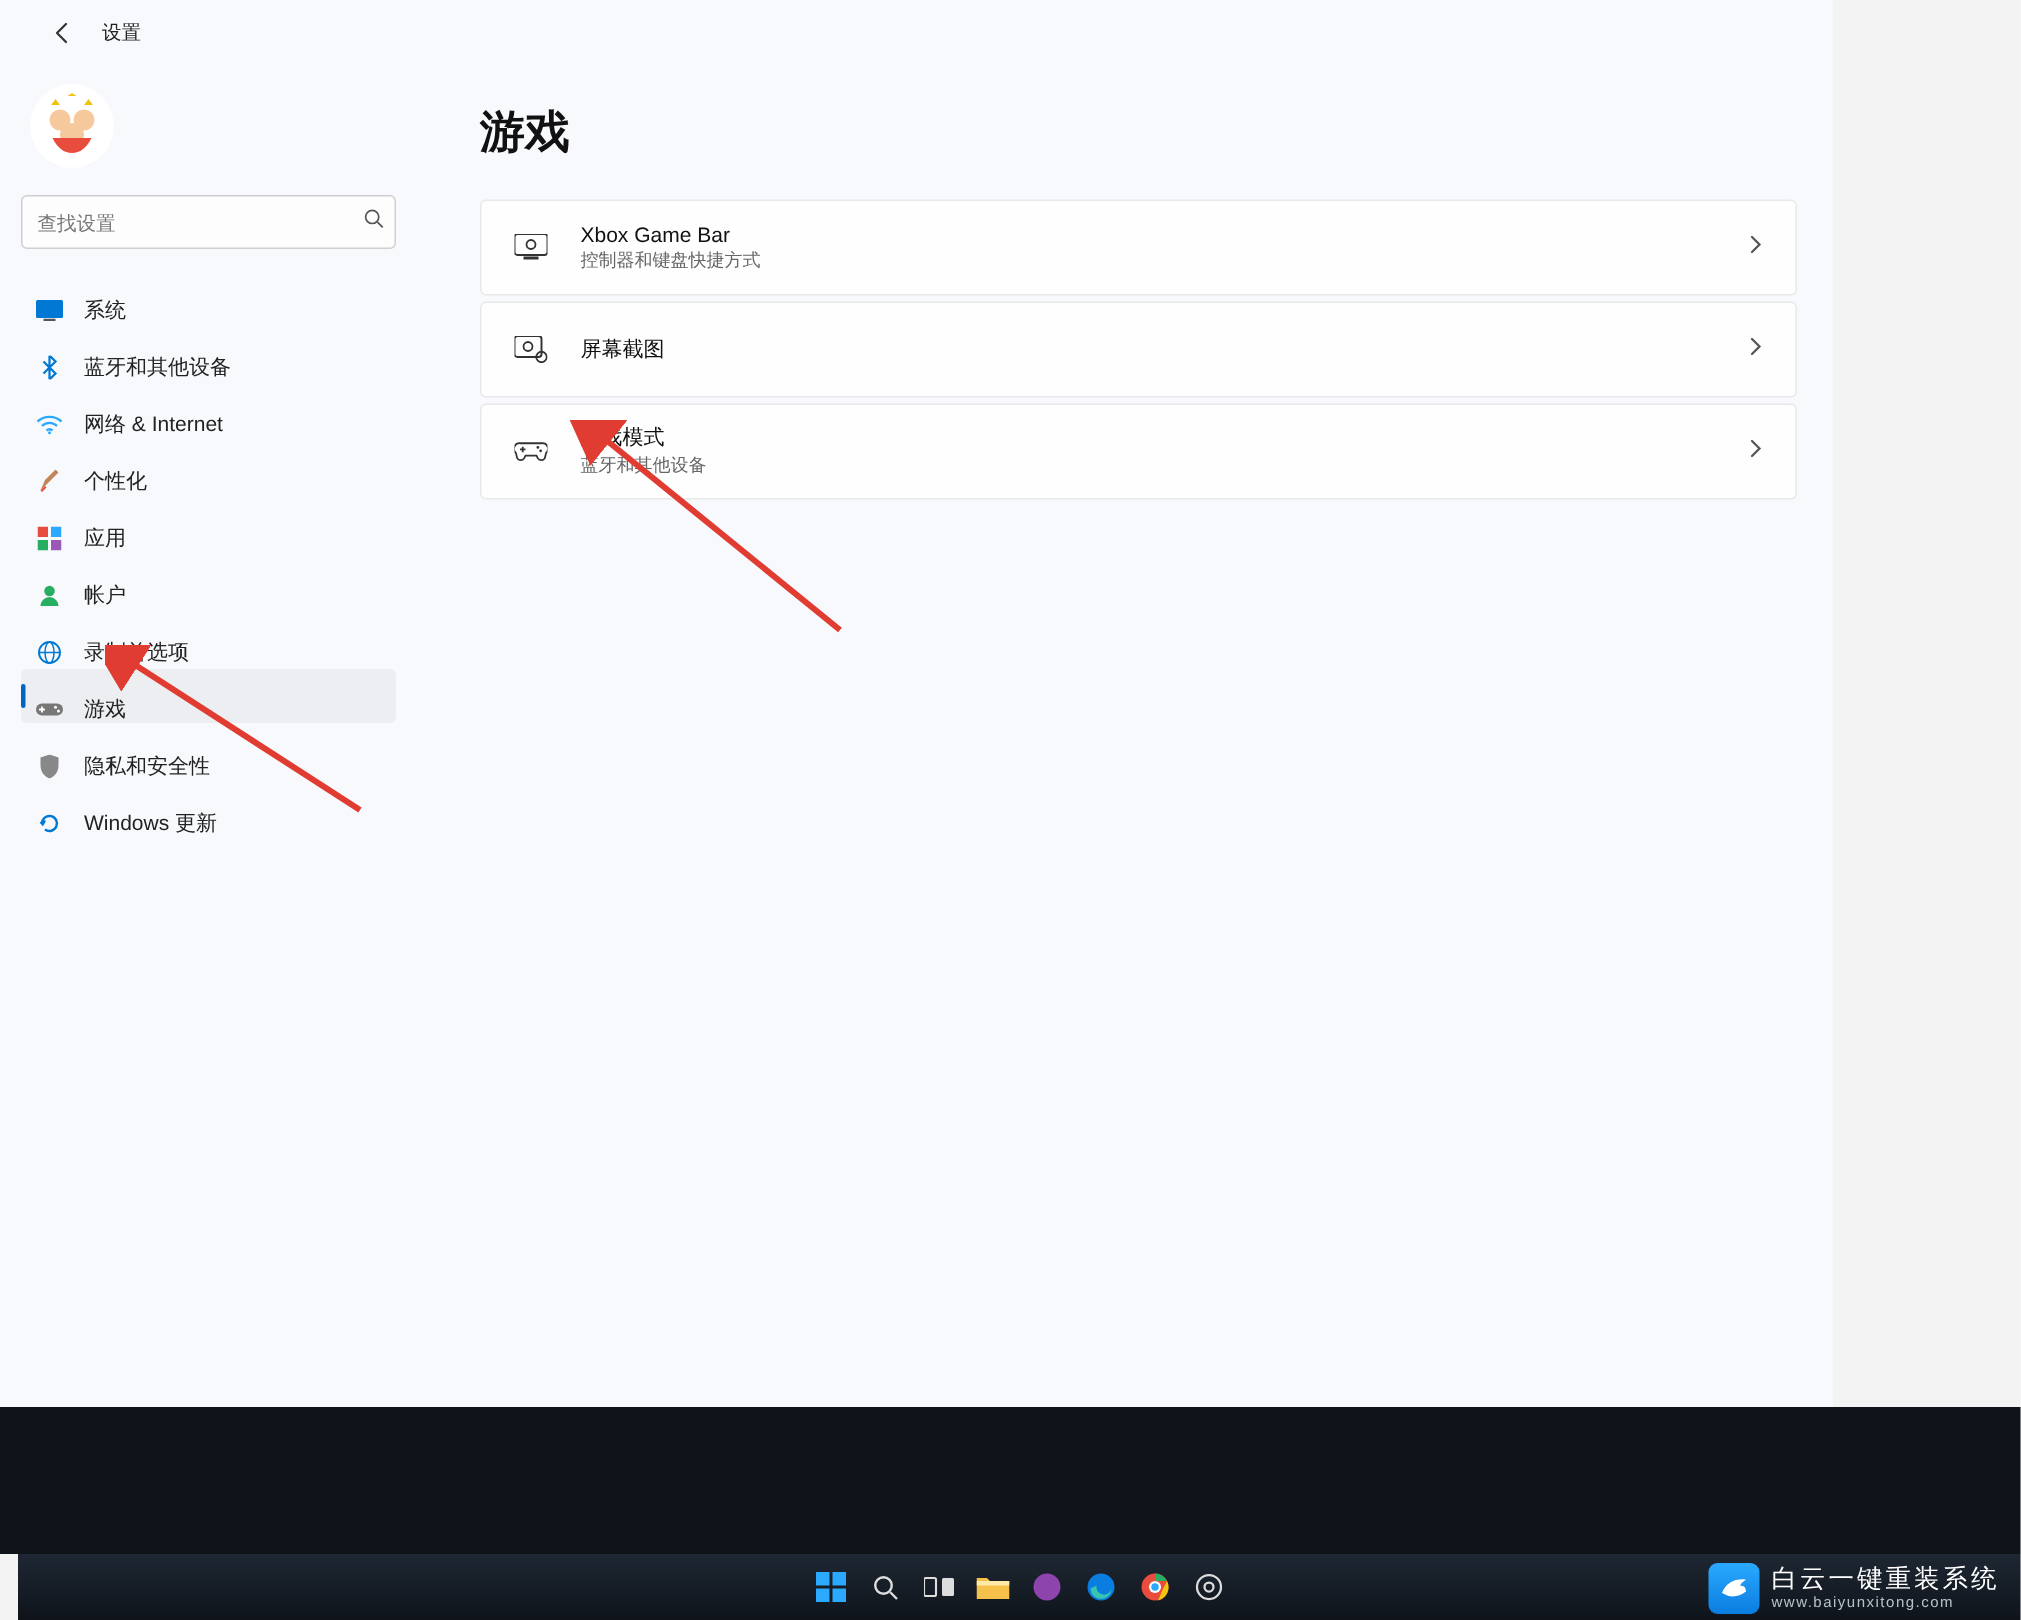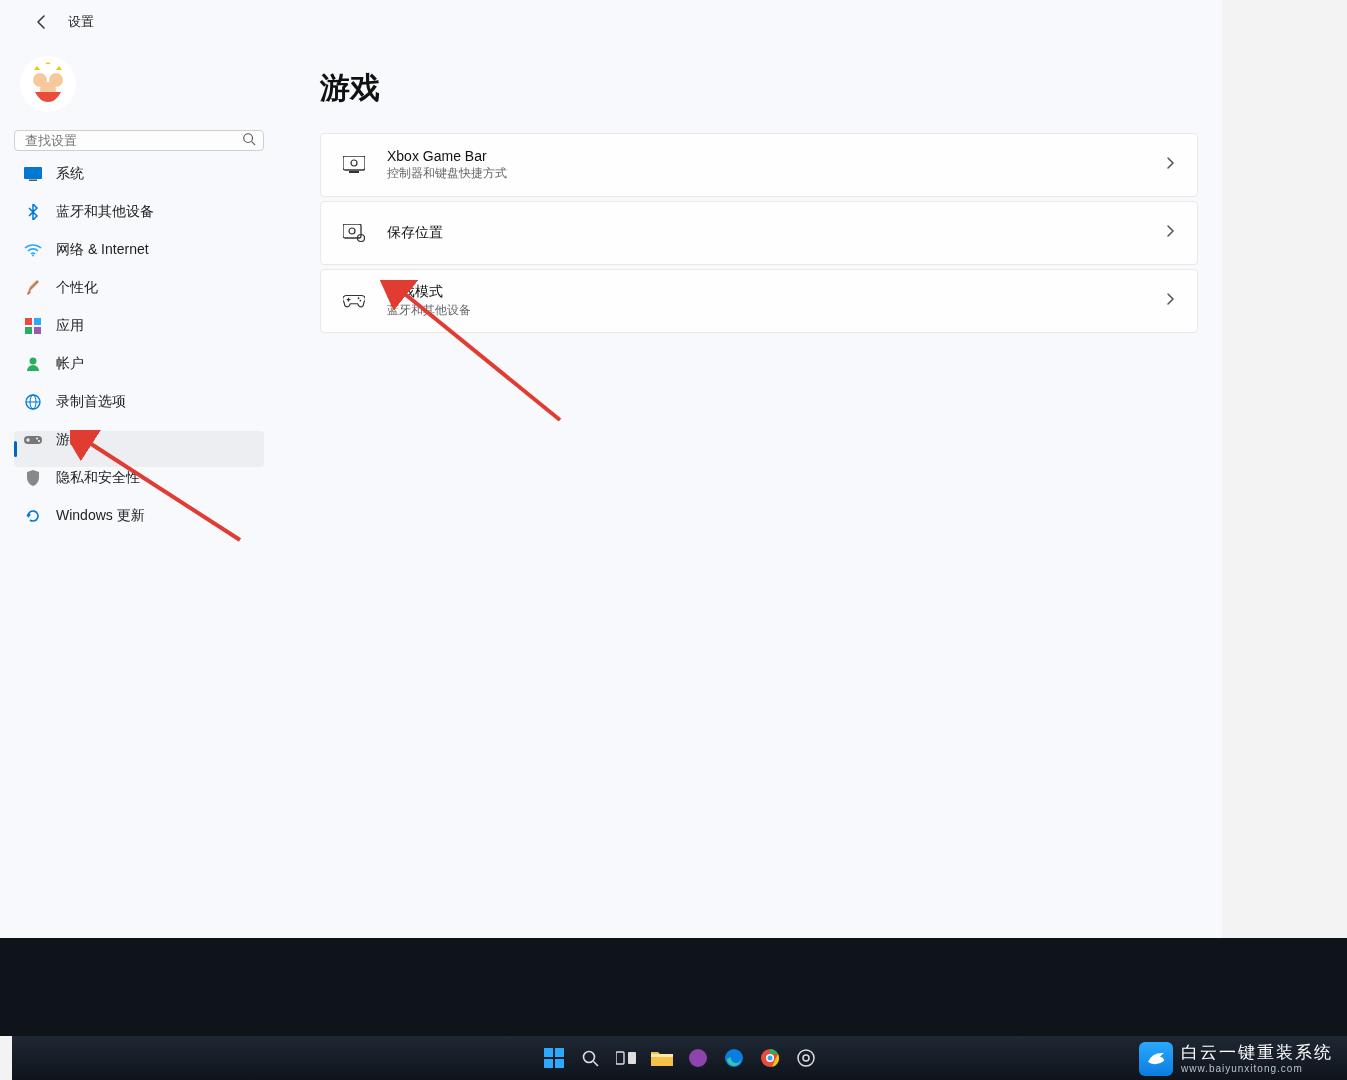--- a/index.html
+++ b/index.html
@@ -37,37 +37,37 @@
 .avatar-box { padding: 6px 0 14px 6px; }
 .avatar { width: 56px; height: 56px; border-radius: 50%; background: #fff; display:flex;align-items:center;justify-content:center; }
 .avatar svg { width: 44px; height: 44px; }
 
 .search-wrap {
   position: relative;
   margin: 4px 6px 14px 0;
 }
 .search-input {
   width: 100%;
-  height: 21px;
+  height: 36px;
   border: 1px solid #cfcfcf;
   border-radius: 4px;
   background: #fdfdfd;
   padding: 0 34px 0 10px;
   font-size: 13px;
   color: #444;
 }
 .search-input::placeholder { color: #777; }
 .search-icon {
   position: absolute; right: 8px; top: 50%; transform: translateY(-50%);
   color: #555;
 }
 
 .nav { display: flex; flex-direction: column; gap: 2px; margin-top: 6px; padding-right: 6px; }
 .nav-item {
-  display: flex; align-items: flex-start; gap: 14px;
+  display: flex; align-items: flex-end; gap: 14px;
   height: 36px;
   padding: 0 10px;
   border-radius: 4px;
   font-size: 14px;
   color: #222;
   cursor: pointer;
   position: relative;
 }
 .nav-item.active { background: #eceef1; }
 .nav-item.active::before {
@@ -304,21 +304,21 @@
 
           <div class="card">
             <span class="cicon">
               <svg width="22" height="18" viewBox="0 0 22 18">
                   <rect x="0" y="0" width="18" height="14" rx="2" fill="none" stroke="#333" stroke-width="1.3"></rect>
                   <circle cx="9" cy="7" r="3" fill="none" stroke="#333" stroke-width="1.2"></circle>
                   <circle cx="18" cy="14" r="3.5" fill="none" stroke="#333" stroke-width="1.2"></circle>
                 </svg>
             </span>
             <div class="card-text">
-              <div class="card-title">保存位置</div>
+              <div class="card-title">屏幕截图</div>
             </div>
             <span class="chev">
               <svg width="10" height="14" viewBox="0 0 10 14">
                   <path d="M3 2 l5 5 -5 5" stroke="#555" stroke-width="1.5" fill="none" stroke-linecap="round"></path>
                 </svg>
             </span>
           </div>
 
           <div class="card">
             <span class="cicon">

